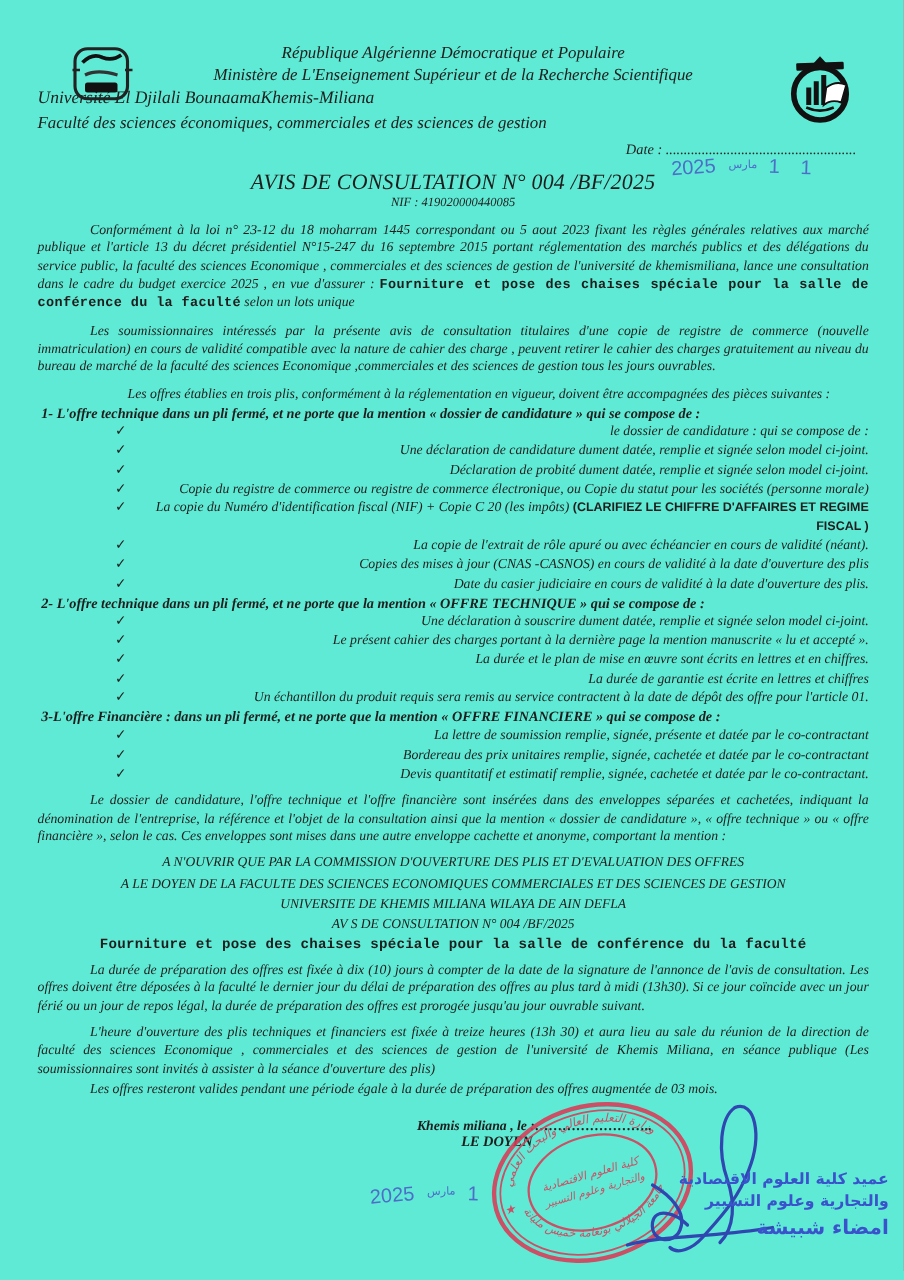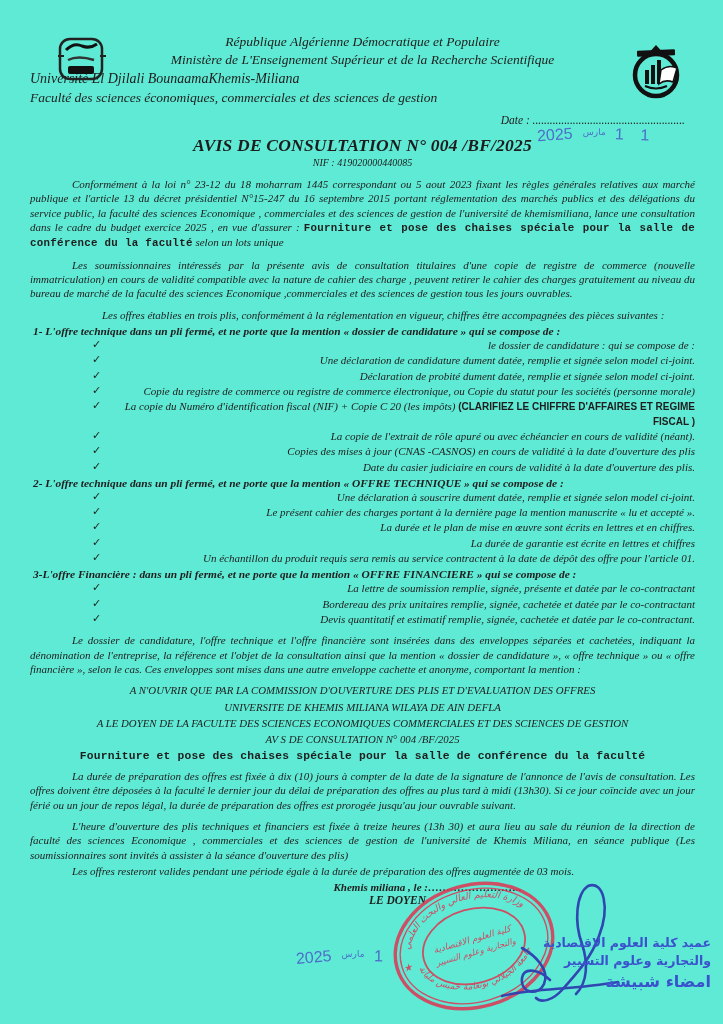--- a/index.html
+++ b/index.html
@@ -21,21 +21,21 @@
   .date-row{text-align:right;font-size:11.5px;margin:8px 10px 0 0;color:#222;}
   
   .bstamp{position:absolute;color:#4d63c9;font-style:normal;
     font-family:"Liberation Sans", sans-serif;white-space:nowrap;opacity:.92;}
   .bstamp .yr{font-size:16px;display:inline-block;transform:rotate(-4deg);}
   .bstamp .mo{font-size:9px;display:inline-block;margin:0 9px 0 10px;transform:translateY(-5px);}
   .bstamp .dy{font-size:16px;letter-spacing:6px;display:inline-block;transform:rotate(2deg);}
   .bstamp-top{right:68px;top:126px;}
   .bstamp-bottom{left:296px;top:948px;transform:rotate(-1deg);}
   
-  .title{text-align:center;font-size:17.5px;font-weight:bold;margin-top:9px;letter-spacing:.2px;}
+  .title{text-align:center;font-size:17.5px;font-weight:normal;margin-top:9px;letter-spacing:.2px;}
   .nif{text-align:center;font-size:10px;margin-top:1px;}
   
   .par{font-size:11px;line-height:1.31;text-align:justify;margin:0 0 7px;text-indent:42px;}
   .par-first{margin-top:9px;}
   .par-narrow{margin-left:58px;text-indent:14px;margin-bottom:2px;}
   .mono{font-family:"Liberation Mono", monospace;font-style:normal;font-weight:bold;
     font-size:10.8px;letter-spacing:.3px;}
   .sec-h{font-size:11.4px;font-weight:bold;margin:3px 3px 1px;}
   ul.checks{list-style:none;margin:0 0 1px;padding:0 0 0 62px;}
   ul.checks li{display:flex;font-size:11px;line-height:1.3;margin-bottom:1px;}
@@ -95,21 +95,21 @@
 
     <div class="date-row">Date : .....................................................</div>
 
     <div class="title">AVIS DE CONSULTATION N° 004 /BF/2025</div>
     <div class="nif">NIF : 419020000440085</div>
 
     <p class="par par-first"><span>Conformément à la loi n° 23-12 du 18 moharram 1445 correspondant ou 5 aout 2023 fixant les règles générales relatives aux marché publique et l'article 13 du décret présidentiel N°15-247 du 16 septembre 2015 portant réglementation des marchés publics et des délégations du service public, la faculté des sciences Economique , commerciales et des sciences de gestion de l'université de khemismiliana, lance une consultation dans le cadre du budget exercice 2025 , en vue d'assurer : </span><span class="mono">Fourniture et pose des chaises spéciale pour la salle de conférence  du la faculté</span><span> selon un lots unique</span></p>
 
     <p class="par">Les soumissionnaires intéressés par la présente avis de consultation titulaires d'une copie de registre de commerce (nouvelle immatriculation) en cours de validité compatible avec la nature de cahier des charge , peuvent retirer le cahier des charges gratuitement au niveau du bureau de marché de la faculté des sciences Economique  ,commerciales et des sciences de gestion tous les jours ouvrables.</p>
 
-    <p class="par par-narrow">Les offres établies en trois plis, conformément à la réglementation en vigueur, chiffres être accompagnées des pièces suivantes :</p>
+    <p class="par par-narrow">Les offres établies en trois plis, conformément à la réglementation en vigueur, doivent être accompagnées des pièces suivantes :</p>
 
     <div class="sec-h">1- L'offre technique dans un pli fermé, et ne porte que la mention « dossier de candidature »  qui se compose de  :</div>
     <ul class="checks">
       <li>
           <span class="ck">✓</span>
           <span class="txt">le dossier de candidature : qui se compose de   :</span>
         </li>
       <li>
           <span class="ck">✓</span>
           <span class="txt">Une déclaration de candidature dument datée, remplie et signée selon model ci-joint.</span>
@@ -176,28 +176,28 @@
         </li>
       <li>
           <span class="ck">✓</span>
           <span class="txt">Devis quantitatif et estimatif remplie, signée, cachetée et datée par le co-contractant.</span>
         </li>
     </ul>
 
     <p class="par" style="margin-top:7px;">Le dossier de candidature, l'offre technique et l'offre financière sont insérées dans des enveloppes séparées et cachetées, indiquant la dénomination de l'entreprise, la référence et l'objet de la consultation ainsi que la mention « dossier de candidature », « offre technique » ou « offre financière », selon le cas. Ces enveloppes sont mises dans une autre enveloppe cachette et anonyme, comportant la mention :</p>
 
     <div class="mention">A N'OUVRIR QUE PAR LA COMMISSION D'OUVERTURE DES PLIS ET D'EVALUATION DES OFFRES</div>
+    <div class="mention">A LE DOYEN DE LA FACULTE DES SCIENCES ECONOMIQUES COMMERCIALES ET DES SCIENCES DE GESTION</div>
     <div class="mention">UNIVERSITE DE KHEMIS MILIANA WILAYA DE AIN DEFLA</div>
-    <div class="mention">A LE DOYEN DE LA FACULTE DES SCIENCES ECONOMIQUES COMMERCIALES ET DES SCIENCES DE GESTION</div>
     <div class="mention">AV S DE CONSULTATION N°  004 /BF/2025</div>
     <div class="mention-obj">Fourniture et pose des chaises spéciale pour la salle de conférence  du la faculté</div>
 
     <p class="par">La durée de préparation des offres est fixée à dix (10) jours à compter de la date de la signature de l'annonce de l'avis de consultation. Les offres doivent être déposées à la faculté le dernier jour du délai de préparation des offres au plus tard à midi (13h30). Si ce jour coïncide avec un jour férié ou un jour de repos légal, la durée de préparation des offres est prorogée jusqu'au jour ouvrable suivant.</p>
     <p class="par" style="margin-bottom:2px;">L'heure d'ouverture des plis techniques et financiers est fixée à treize heures  (13h 30) et aura lieu au sale du réunion de la direction de faculté des sciences Economique , commerciales et des sciences de gestion de l'université de Khemis Miliana, en séance publique (Les soumissionnaires sont invités à assister à la séance d'ouverture des plis)</p>
-    <p class="par" style="margin-bottom:2px;">Les offres resteront valides pendant une période égale à la durée de préparation des offres augmentée de 03 mois.</p>
+    <p class="par" style="margin-bottom:16px;">Les offres resteront valides pendant une période égale à la durée de préparation des offres augmentée de 03 mois.</p>
 
     <div class="sig-place">Khemis miliana , le :……………………..</div>
     <div class="sig-doyen">LE DOYEN</div>
   </div>
 
   <div class="bstamp bstamp-top">
     <span class="yr">2025</span><span class="mo">مارس</span><span class="dy">1 1</span>
   </div>
 
   <div class="bstamp bstamp-bottom">

